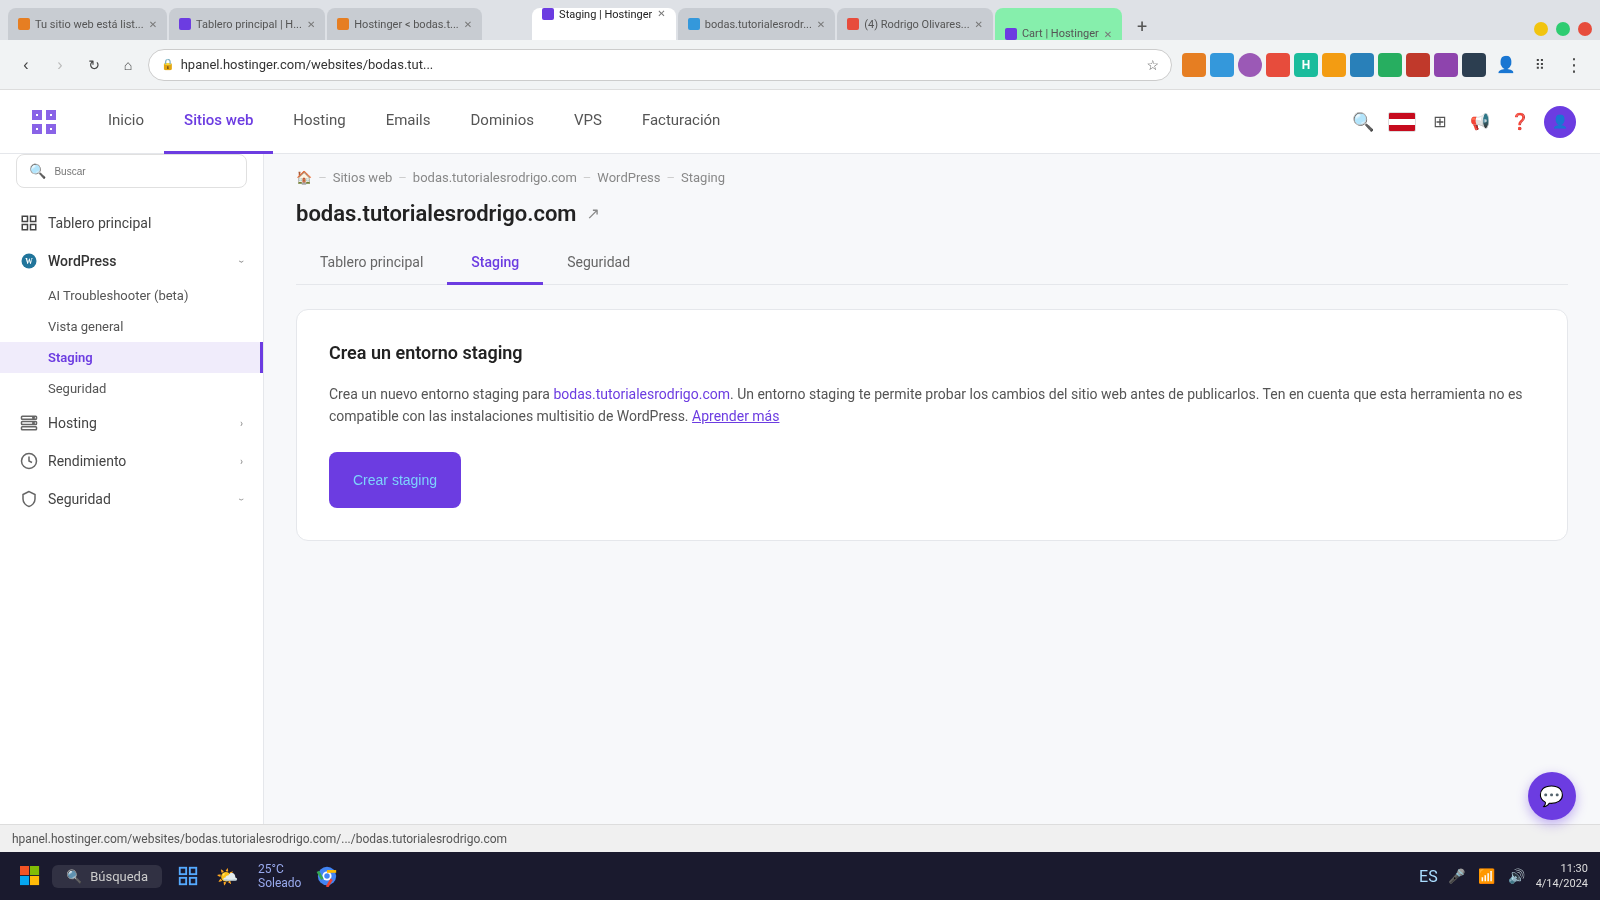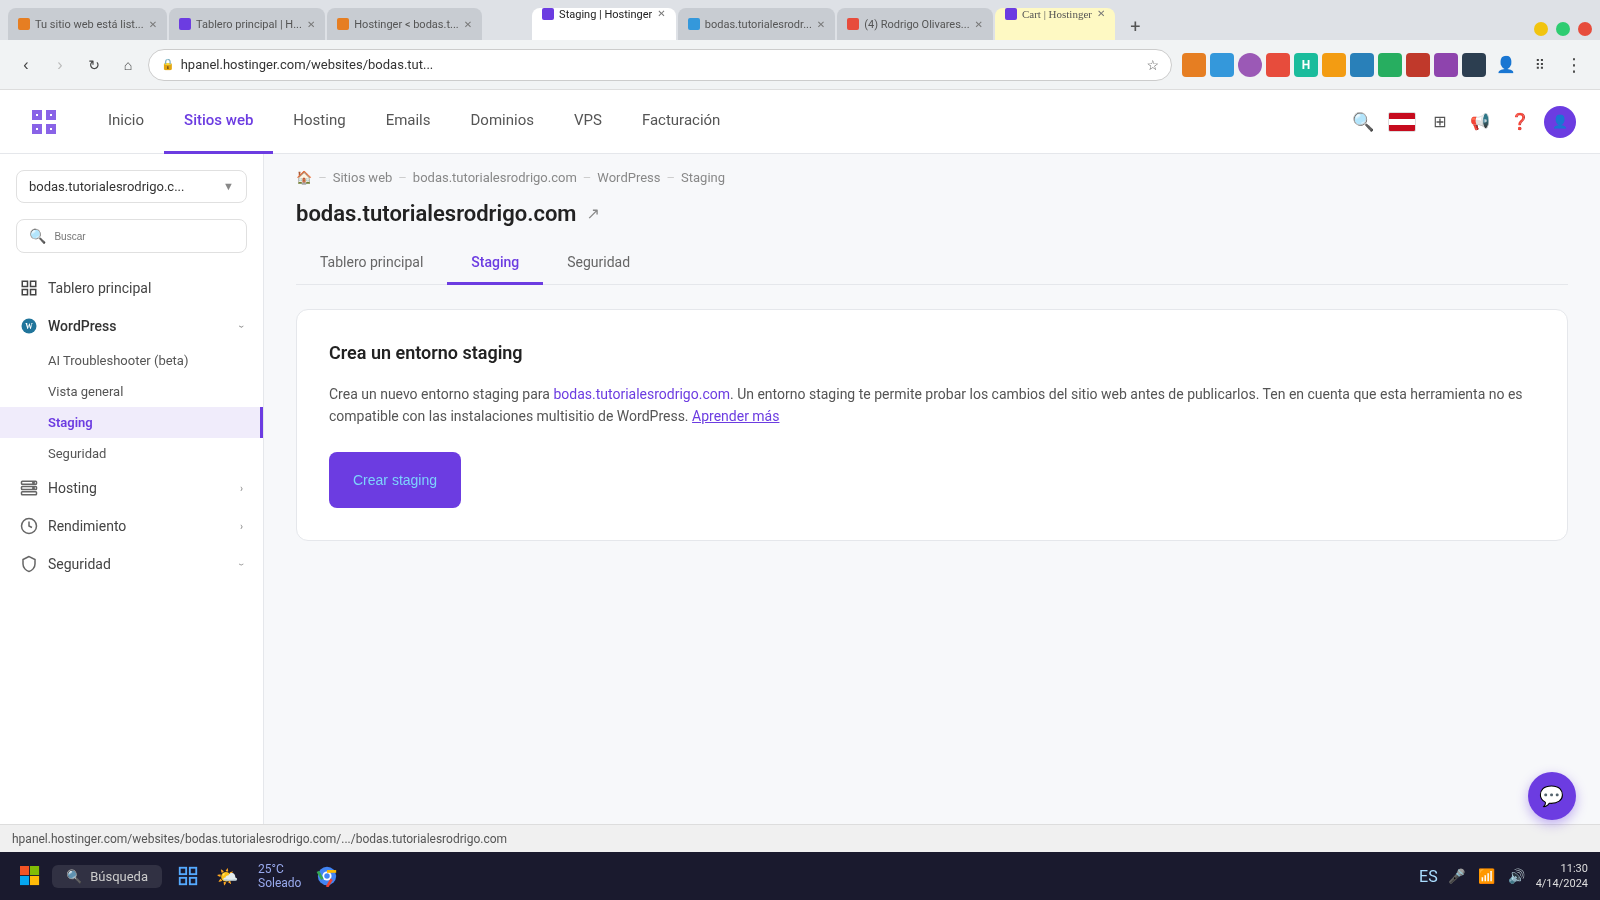--- a/index.html
+++ b/index.html
@@ -35,21 +35,21 @@
     <div style="display:flex;align-items:center;height:32px;padding:0 10px;border-radius:8px 8px 0 0;font-size:11px;color:#555;background:#c8ccd2;gap:5px;max-width:160px;min-width:100px;">
       <div style="width:12px;height:12px;border-radius:2px;background:#3498db;flex-shrink:0;"></div>
       <span style="overflow:hidden;white-space:nowrap;text-overflow:ellipsis;flex:1;">bodas.tutorialesrodr...</span>
       <span style="font-size:10px;color:#777;cursor:pointer;">✕</span>
     </div>
     <div style="display:flex;align-items:center;height:32px;padding:0 10px;border-radius:8px 8px 0 0;font-size:11px;color:#555;background:#c8ccd2;gap:5px;max-width:160px;min-width:100px;">
       <div style="width:12px;height:12px;border-radius:2px;background:#e74c3c;flex-shrink:0;"></div>
       <span style="overflow:hidden;white-space:nowrap;text-overflow:ellipsis;flex:1;">(4) Rodrigo Olivares...</span>
       <span style="font-size:10px;color:#777;cursor:pointer;">✕</span>
     </div>
-    <div style="display:flex;align-items:flex-start;height:32px;padding:0 10px;border-radius:8px 8px 0 0;font-size:11px;color:#555;background:#fef9c3;gap:5px;max-width:160px;min-width:100px;font-family:Liberation Serif, serif;">
+    <div style="display:flex;align-items:flex-end;height:32px;padding:0 10px;border-radius:8px 8px 0 0;font-size:11px;color:#555;background:#86efac;gap:5px;max-width:160px;min-width:100px;">
       <div style="width:12px;height:12px;border-radius:2px;background:#6c3ce1;flex-shrink:0;"></div>
       <span style="overflow:hidden;white-space:nowrap;text-overflow:ellipsis;flex:1;">Cart | Hostinger</span>
       <span style="font-size:10px;color:#777;cursor:pointer;">✕</span>
     </div>
     <div style="width:28px;height:28px;display:flex;align-items:center;justify-content:center;cursor:pointer;color:#555;font-size:18px;border-radius:50%;margin-left:4px;">+</div>
 
     <div style="margin-left:auto;display:flex;gap:8px;padding-bottom:4px;">
       <div style="width:14px;height:14px;border-radius:50%;background:#f1c40f;cursor:pointer;"></div>
       <div style="width:14px;height:14px;border-radius:50%;background:#2ecc71;cursor:pointer;"></div>
       <div style="width:14px;height:14px;border-radius:50%;background:#e74c3c;cursor:pointer;"></div>
@@ -123,24 +123,20 @@
       <div style="width:32px;height:32px;display:flex;align-items:center;justify-content:center;cursor:pointer;color:#555;font-size:16px;border-radius:50%;">📢</div>
       <div style="width:32px;height:32px;display:flex;align-items:center;justify-content:center;cursor:pointer;color:#555;font-size:16px;border-radius:50%;">❓</div>
       <div style="width:32px;height:32px;border-radius:50%;background:#6c3ce1;display:flex;align-items:center;justify-content:center;color:#fff;font-size:13px;cursor:pointer;">👤</div>
     </div>
   </nav>
 
   <div style="display:flex;flex:1;overflow:hidden;">
 
     <aside style="width:264px;background:#fff;border-right:1px solid #e5e7eb;display:flex;flex-direction:column;overflow-y:auto;flex-shrink:0;">
 
-      <div style="margin:16px;padding:8px 12px;border:1px solid #e0e0e0;border-radius:8px;display:flex;align-items:center;justify-content:space-between;cursor:pointer;font-size:13px;color:#333;background:#fff;">
-        <span>bodas.tutorialesrodrigo.c...</span>
-        <span style="color:#888;font-size:11px;">▼</span>
-      </div>
 
       <div style="margin:0 16px 16px;padding:8px 12px;border:1px solid #e0e0e0;border-radius:8px;display:flex;align-items:center;gap:8px;background:#fff;">
         <span style="color:#aaa;font-size:14px;">🔍</span>
         <input type="text" style="border: none; outline: none; font-size: 10px; color: rgb(85, 85, 85); width: 100%; background: transparent;" placeholder="Buscar">
       </div>
 
       <div style="display:flex;align-items:center;gap:10px;padding:10px 20px;cursor:pointer;color:#444;font-size:14px;">
         <svg width="18" height="18" viewBox="0 0 24 24" fill="none" stroke="currentColor" stroke-width="2">
           <rect x="3" y="3" width="7" height="7"></rect>
             <rect x="14" y="3" width="7" height="7"></rect>

